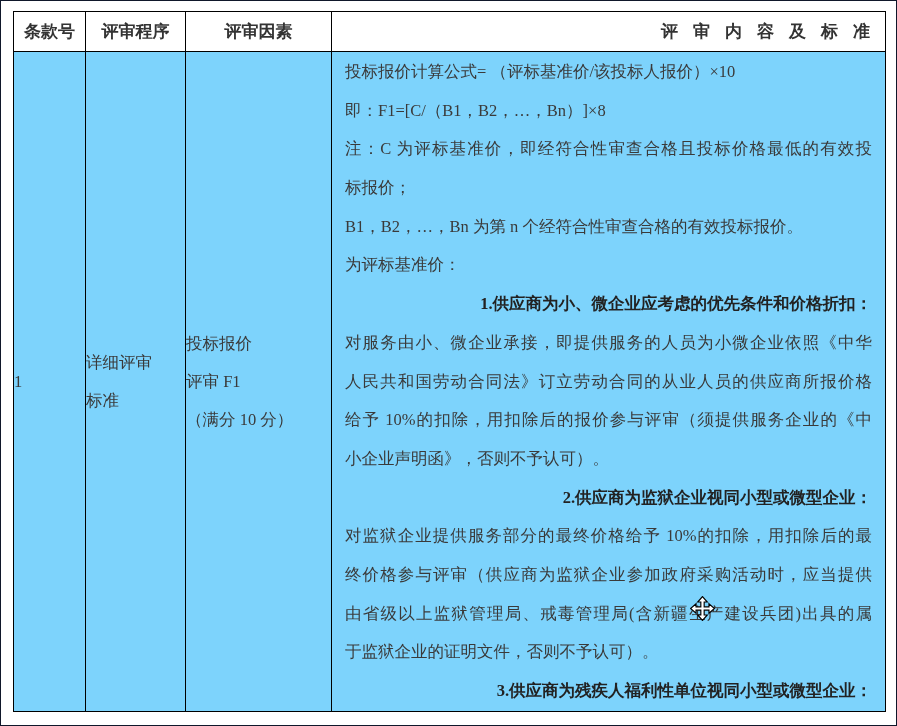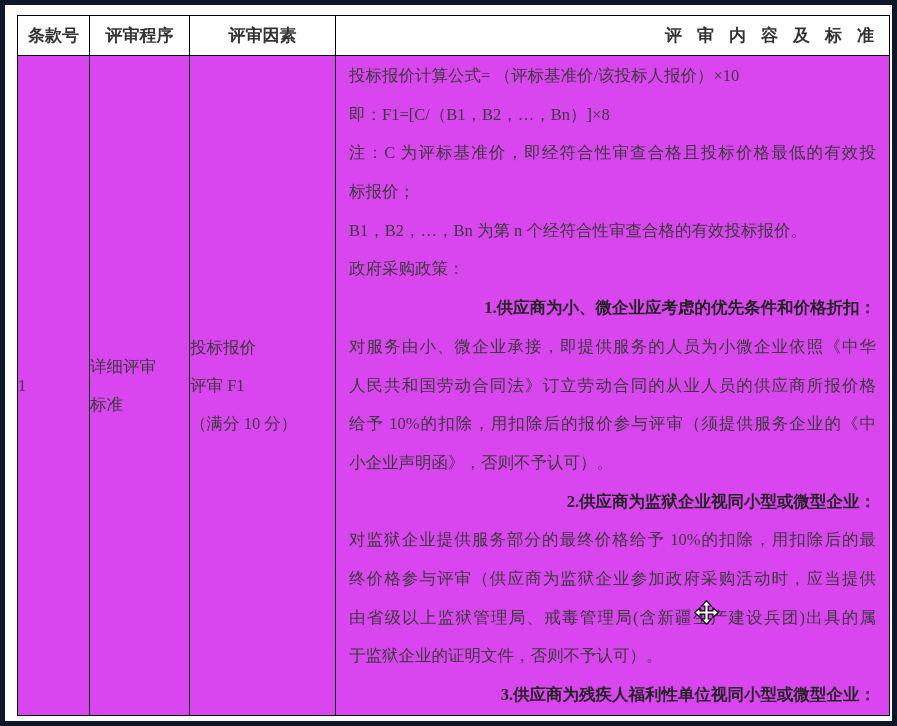--- a/index.html
+++ b/index.html
@@ -3,36 +3,36 @@
 <meta charset="utf-8">
 <style>
   html,body{margin:0;padding:0;}
   body{
     width:897px;height:726px;position:relative;background:#ffffff;
     font-family:"Liberation Serif","DejaVu Serif",serif;
     overflow:hidden;
   }
   .page{
     position:absolute;inset:0;background:#ffffff;
-    border:5px solid #0f172a;box-sizing:border-box;padding-left:24px;
+    border:1px solid #0f172a;box-sizing:border-box;padding-left:24px;
   }
   table.doc-table{
     position:absolute;left:12px;top:10px;width:872px;
     border-collapse:collapse;table-layout:fixed;
   }
   .doc-table th,.doc-table td{
     border:1px solid #000000;padding:0;box-sizing:border-box;
   }
   .doc-table th{
     height:40px;font-size:17px;font-weight:700;color:#333333;
     text-align:center;vertical-align:middle;background:#ffffff;
   }
   th.content-h{letter-spacing:15px;padding-left:15px;text-align:right;}
   .doc-table td{
-    font-size:16.5px;color:#3a3a3a;vertical-align:middle;background:#d946ef;
+    font-size:16.5px;color:#3a3a3a;vertical-align:middle;background:#7dd3fc;
   }
   tr.body-row{height:660px;}
   td.c-center{text-align:left;}
   .cell-line{height:38px;line-height:38px;}
   td.c-content{vertical-align:top;padding:1px 13px 0 13px;overflow:hidden;}
   .cline{
     height:38.7px;line-height:38.7px;white-space:nowrap;overflow:hidden;
     text-align:left;
   }
   .cline.fill{text-align:justify;text-align-last:justify;}
@@ -70,21 +70,21 @@
             <div class="cell-line">投标报价</div>
             <div class="cell-line">评审 F1</div>
             <div class="cell-line">（满分 10 分）</div>
           </td>
         <td class="c-content">
             <div class="cline">投标报价计算公式= （评标基准价/该投标人报价）×10</div>
             <div class="cline">即：F1=[C/（B1，B2，…，Bn）]×8</div>
             <div class="cline fill">注：C 为评标基准价，即经符合性审查合格且投标价格最低的有效投</div>
             <div class="cline">标报价；</div>
             <div class="cline">B1，B2，…，Bn 为第 n 个经符合性审查合格的有效投标报价。</div>
-            <div class="cline">政府采购政策：</div>
+            <div class="cline">为评标基准价：</div>
             <div class="cline bold">1.供应商为小、微企业应考虑的优先条件和价格折扣：</div>
             <div class="cline fill">对服务由小、微企业承接，即提供服务的人员为小微企业依照《中华</div>
             <div class="cline fill">人民共和国劳动合同法》订立劳动合同的从业人员的供应商所报价格</div>
             <div class="cline fill">给予 10%的扣除，用扣除后的报价参与评审（须提供服务企业的《中</div>
             <div class="cline">小企业声明函》，否则不予认可）。</div>
             <div class="cline bold">2.供应商为监狱企业视同小型或微型企业：</div>
             <div class="cline fill">对监狱企业提供服务部分的最终价格给予 10%的扣除，用扣除后的最</div>
             <div class="cline fill">终价格参与评审（供应商为监狱企业参加政府采购活动时，应当提供</div>
             <div class="cline fill">由省级以上监狱管理局、戒毒管理局(含新疆生产建设兵团)出具的属</div>
             <div class="cline">于监狱企业的证明文件，否则不予认可）。</div>

